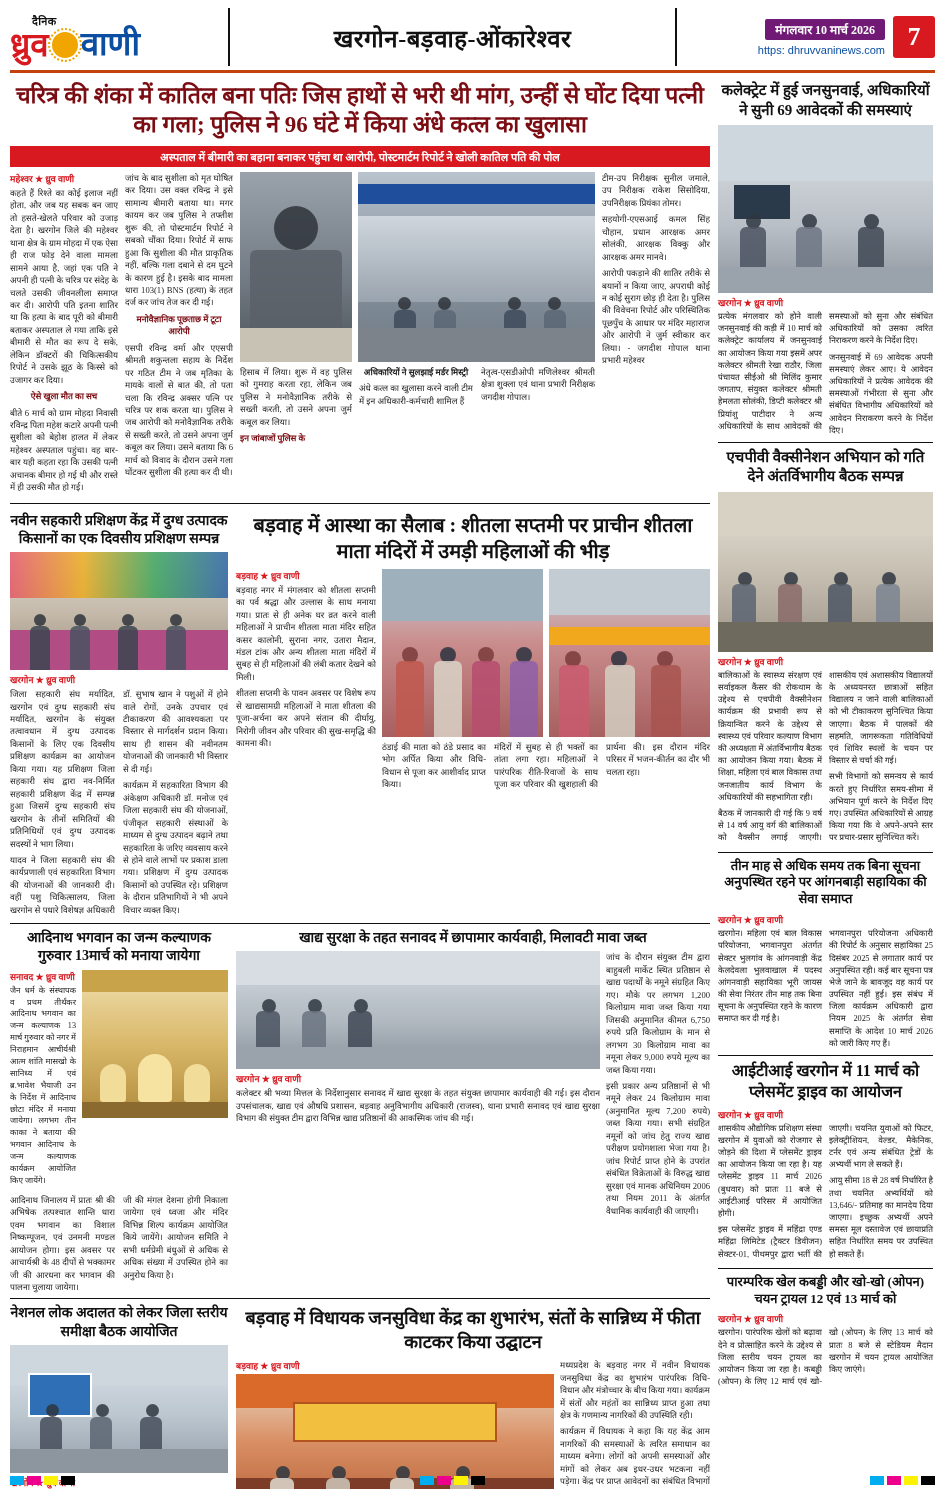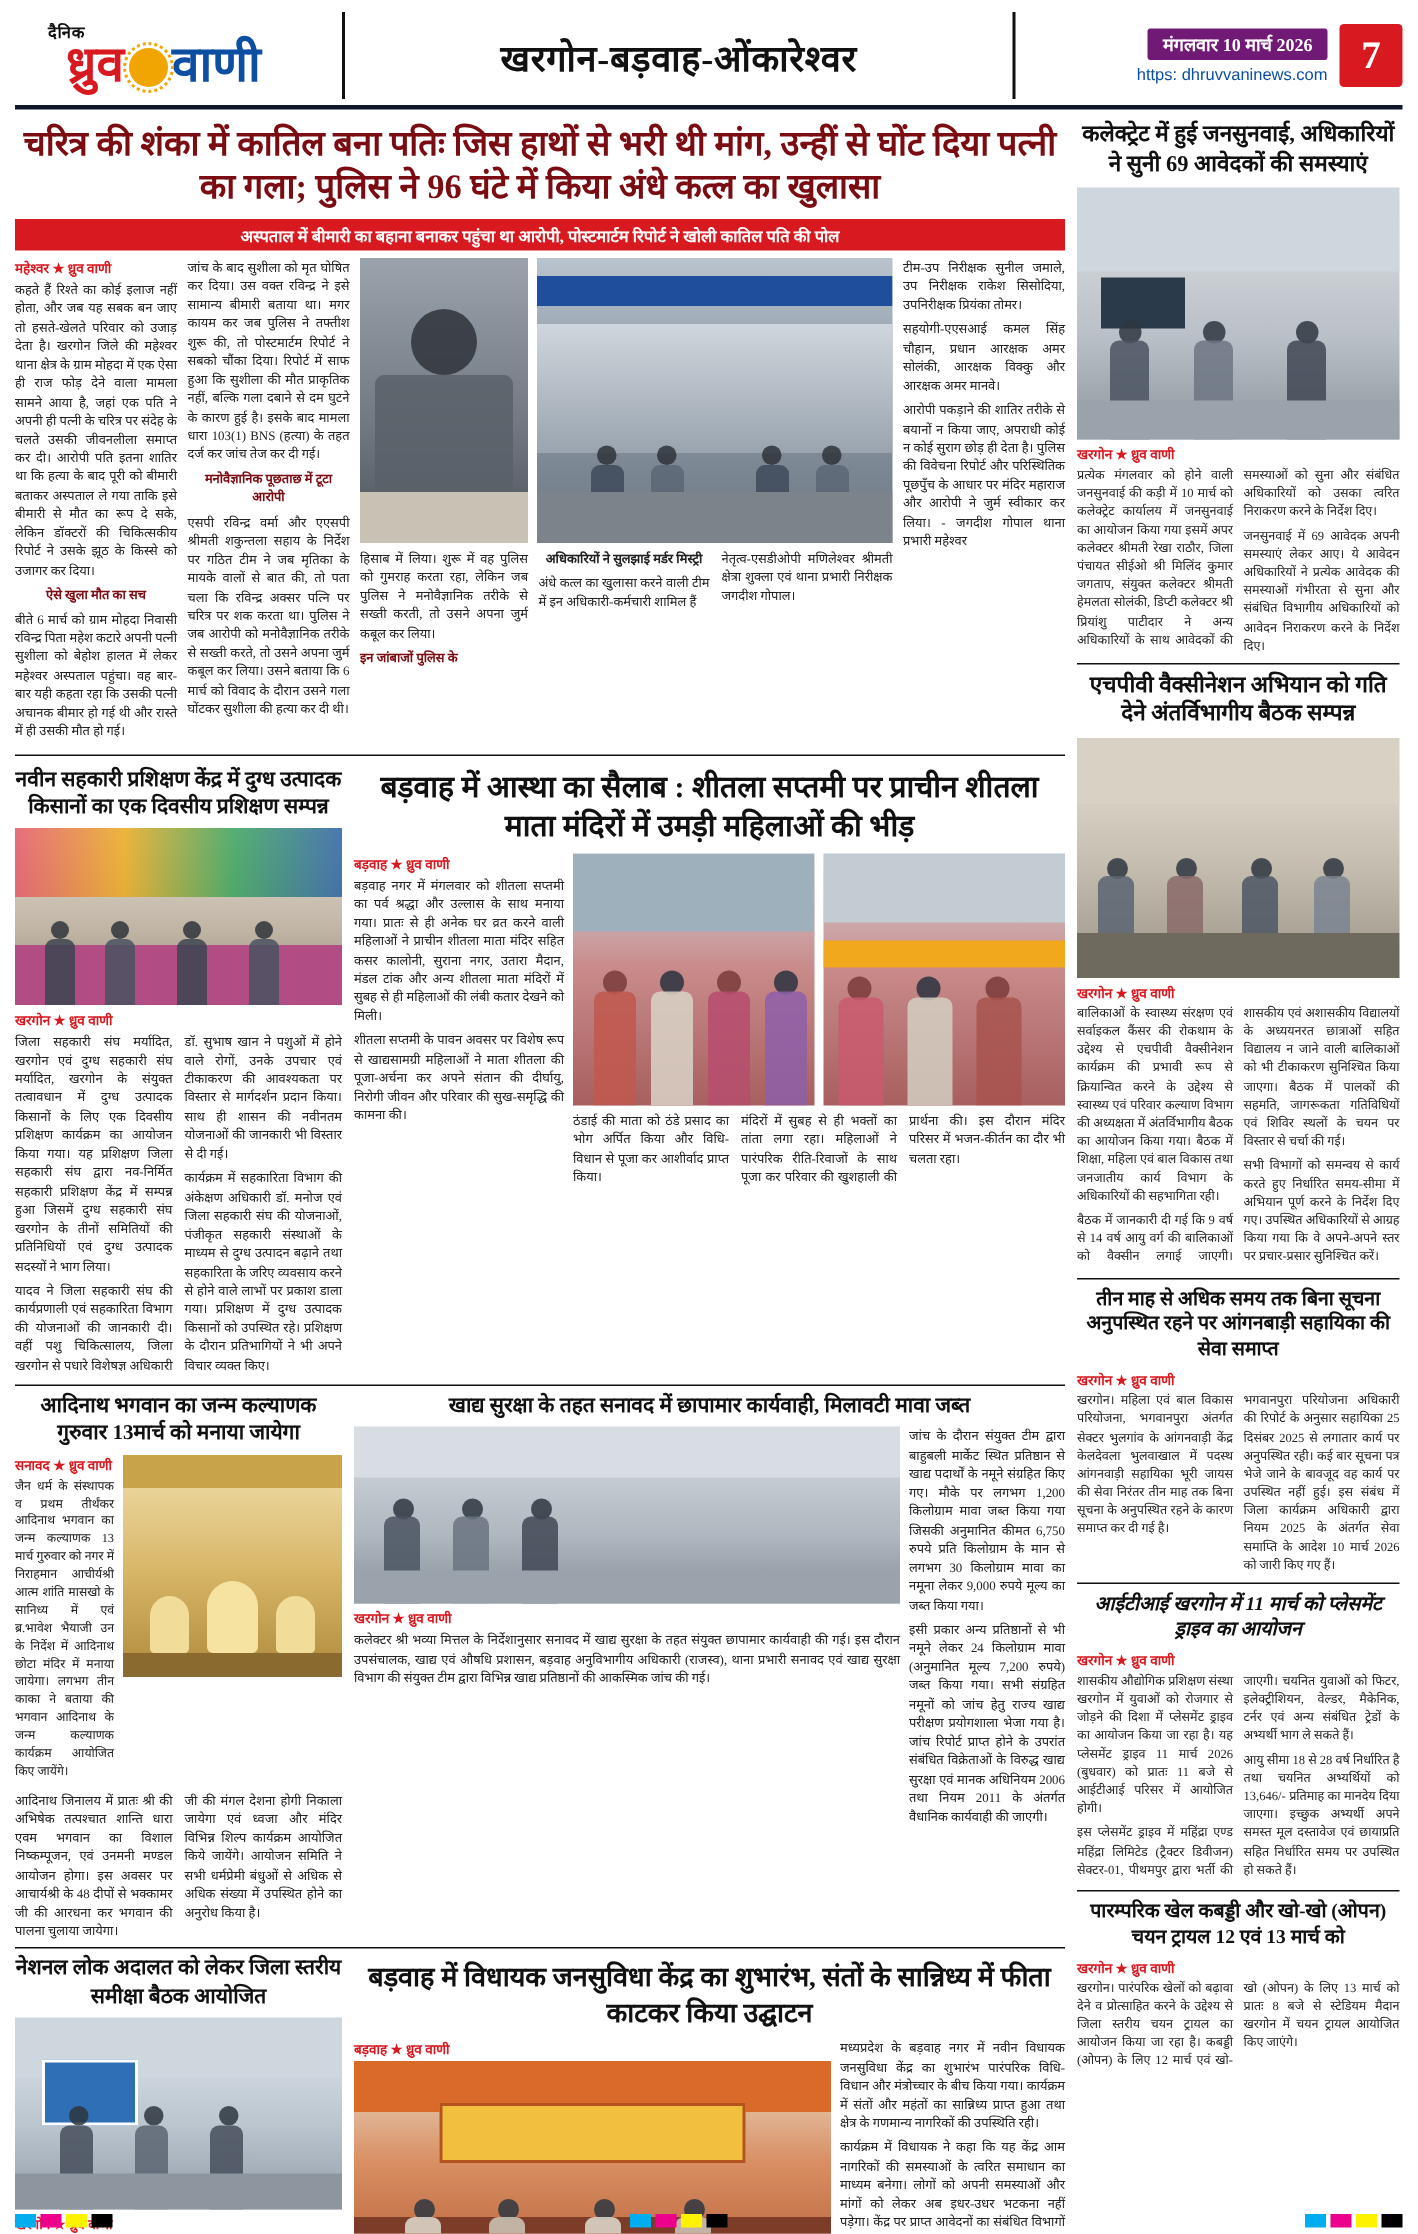--- a/index.html
+++ b/index.html
@@ -6,25 +6,25 @@
   body{
     width:945px;height:1489px;
     background:#ffffff;
     font-family:"Liberation Serif", serif;
     color:#111;
     overflow:hidden;
   }
   .page{position:relative;width:945px;height:1489px;box-sizing:border-box;padding:8px 10px 0 10px;}
 
   
-  .masthead{display:flex;align-items:stretch;border-bottom:3px solid #0f172a;padding-bottom:4px;height:58px;}
+  .masthead{display:flex;align-items:stretch;border-bottom:3px solid #c2410c;padding-bottom:4px;height:58px;}
   .logo-box{width:210px;display:flex;flex-direction:column;justify-content:center;}
   .logo-small{font-size:11px;font-weight:bold;color:#111;letter-spacing:.5px;margin-left:22px;}
   .logo-main{display:flex;align-items:center;font-size:33px;font-weight:bold;line-height:1;}
-  .logo-dh{color:#d81920;font-family:Liberation Serif, serif;margin-left:34px;}
+  .logo-dh{color:#d81920;font-family:Liberation Sans, sans-serif;}
   .logo-sun{width:26px;height:26px;border-radius:50%;background:#f0a500;margin:0 3px;position:relative;display:inline-block;}
   .logo-sun:before{content:"";position:absolute;inset:-4px;border-radius:50%;border:2px dotted #f0a500;}
   .logo-va{color:#0b4ea2;}
   .center-title{flex:1;display:flex;align-items:center;justify-content:center;border-left:2px solid #111;border-right:2px solid #111;margin:0 8px;text-align:right;}
   .center-title span{font-size:24px;font-weight:bold;letter-spacing:.5px;}
   .right-box{width:250px;display:flex;align-items:center;justify-content:flex-end;}
   .date-web{display:flex;flex-direction:column;align-items:flex-end;margin-right:8px;}
   .date-line{background:#701a75;color:#fff;font-size:12px;font-weight:bold;padding:2px 10px;border-radius:2px;}
   .web-line{font-size:11px;color:#0b4ea2;margin-top:4px;font-family:"Liberation Sans",sans-serif;}
   .page-no{width:42px;height:42px;background:#d81920;color:#fff;font-size:26px;font-weight:bold;display:flex;align-items:center;justify-content:center;border-radius:3px;}
@@ -419,21 +419,21 @@
         <div class="kicker">खरगोन ★ ध्रुव वाणी</div>
         <div class="rtext">
           <p>खरगोन। महिला एवं बाल विकास परियोजना, भगवानपुरा अंतर्गत सेक्टर भुलगांव के आंगनवाड़ी केंद्र केलदेवला भुलवाखाल में पदस्थ आंगनवाड़ी सहायिका भूरी जायस की सेवा निरंतर तीन माह तक बिना सूचना के अनुपस्थित रहने के कारण समाप्त कर दी गई है।</p>
           <p>भगवानपुरा परियोजना अधिकारी की रिपोर्ट के अनुसार सहायिका 25 दिसंबर 2025 से लगातार कार्य पर अनुपस्थित रही। कई बार सूचना पत्र भेजे जाने के बावजूद वह कार्य पर उपस्थित नहीं हुई। इस संबंध में जिला कार्यक्रम अधिकारी द्वारा नियम 2025 के अंतर्गत सेवा समाप्ति के आदेश 10 मार्च 2026 को जारी किए गए हैं।</p>
         </div>
       </div>
 
       <div class="rule"></div>
 
       <div>
-        <div class="rhead" style="font-size:13px;font-style:italic;">आईटीआई खरगोन में 11 मार्च को प्लेसमेंट ड्राइव का आयोजन</div>
+        <div class="rhead" style="font-size:16px;">आईटीआई खरगोन में 11 मार्च को प्लेसमेंट ड्राइव का आयोजन</div>
         <div class="kicker">खरगोन ★ ध्रुव वाणी</div>
         <div class="rtext">
           <p>शासकीय औद्योगिक प्रशिक्षण संस्था खरगोन में युवाओं को रोजगार से जोड़ने की दिशा में प्लेसमेंट ड्राइव का आयोजन किया जा रहा है। यह प्लेसमेंट ड्राइव 11 मार्च 2026 (बुधवार) को प्रातः 11 बजे से आईटीआई परिसर में आयोजित होगी।</p>
           <p>इस प्लेसमेंट ड्राइव में महिंद्रा एण्ड महिंद्रा लिमिटेड (ट्रैक्टर डिवीजन) सेक्टर-01, पीथमपुर द्वारा भर्ती की जाएगी। चयनित युवाओं को फिटर, इलेक्ट्रीशियन, वेल्डर, मैकेनिक, टर्नर एवं अन्य संबंधित ट्रेडों के अभ्यर्थी भाग ले सकते हैं।</p>
           <p>आयु सीमा 18 से 28 वर्ष निर्धारित है तथा चयनित अभ्यर्थियों को 13,646/- प्रतिमाह का मानदेय दिया जाएगा। इच्छुक अभ्यर्थी अपने समस्त मूल दस्तावेज एवं छायाप्रति सहित निर्धारित समय पर उपस्थित हो सकते हैं।</p>
         </div>
       </div>
 
       <div class="rule"></div>
 

